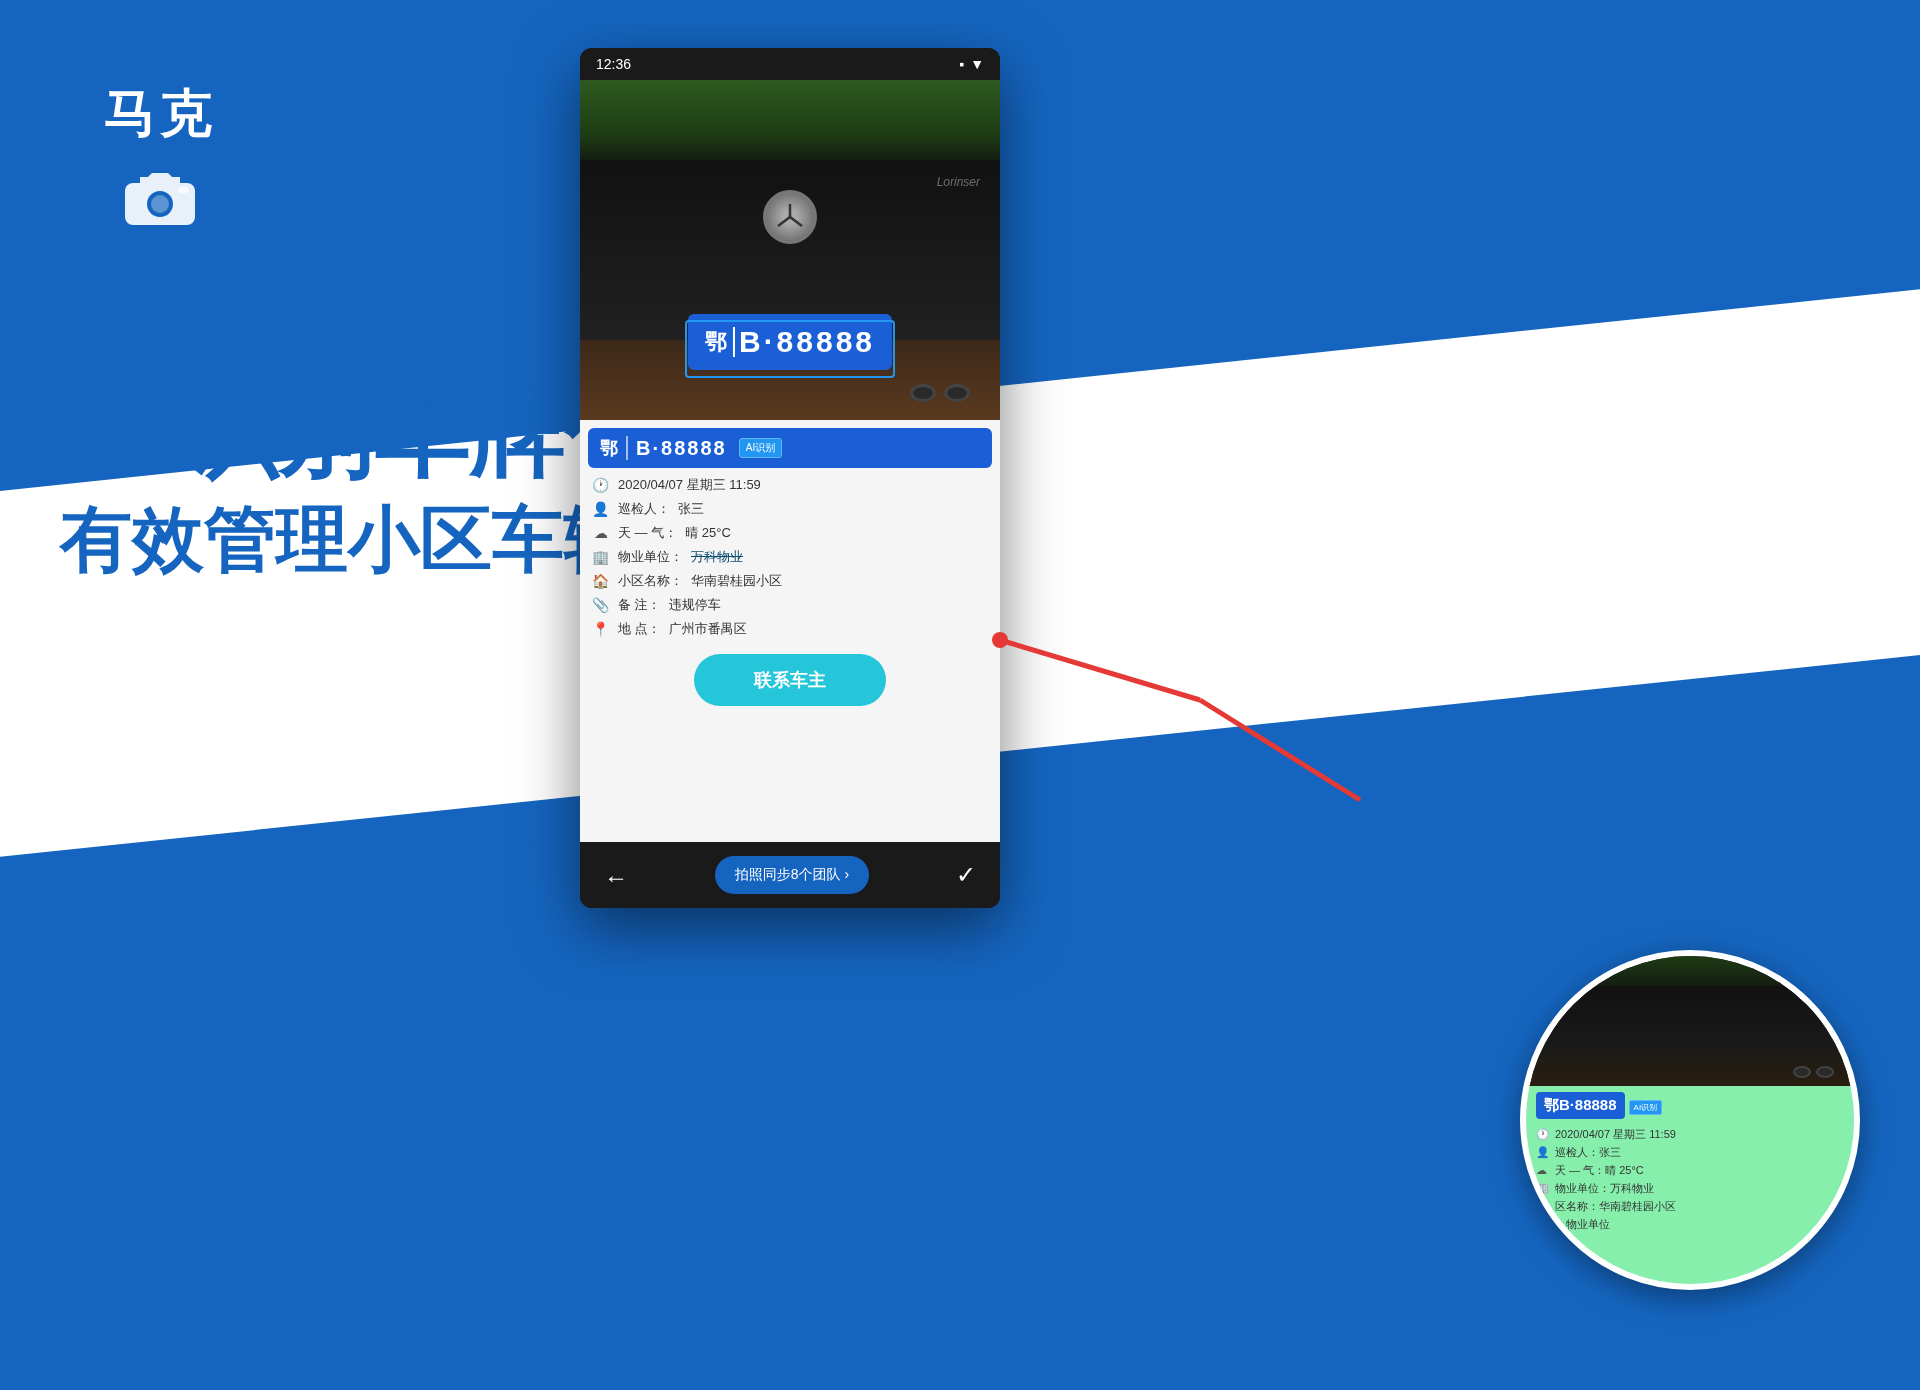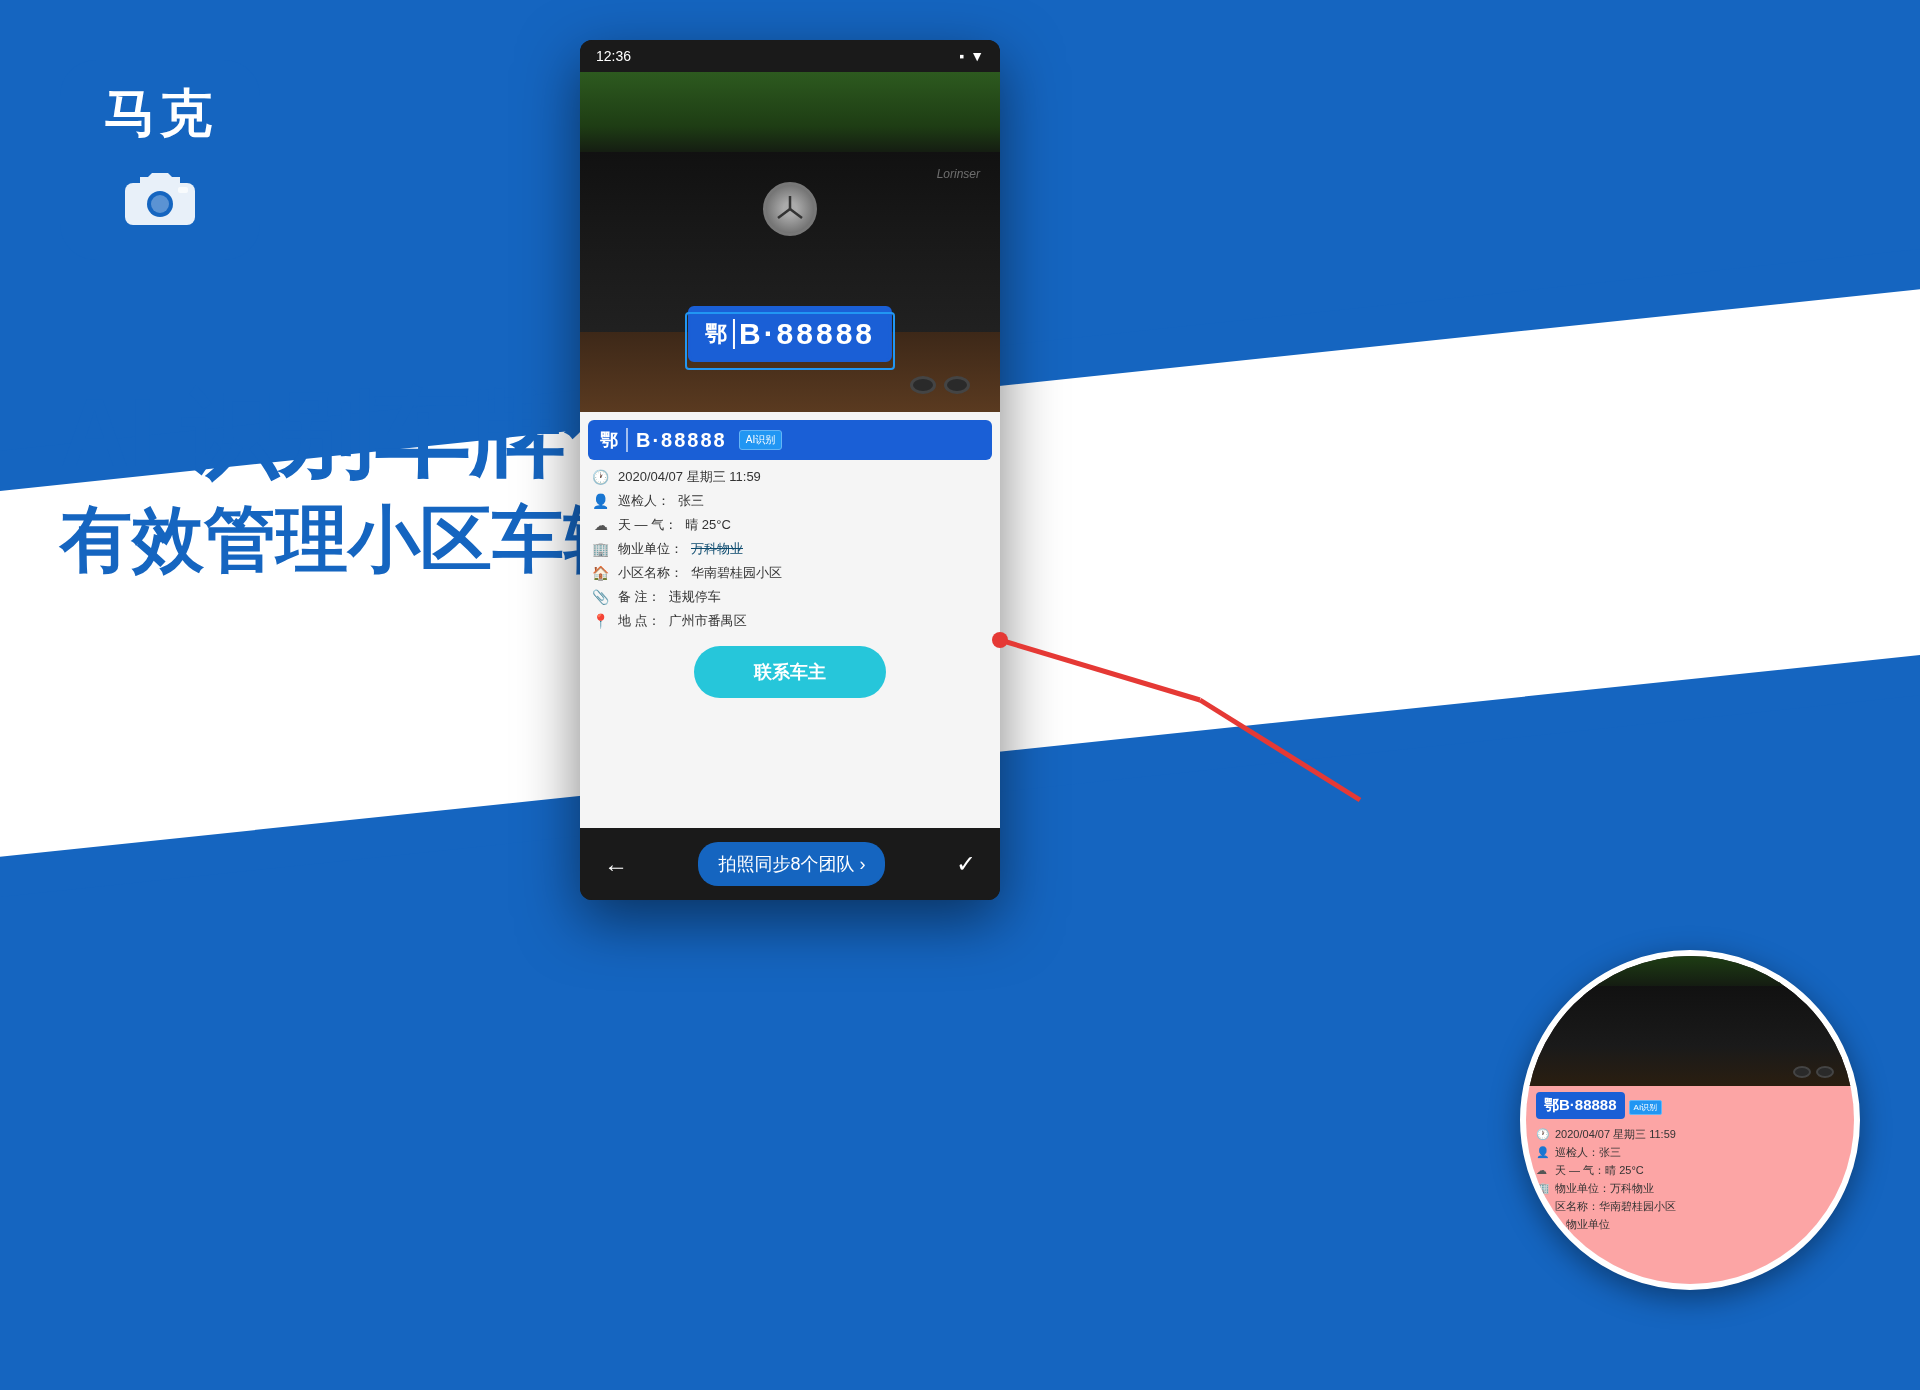--- a/index.html
+++ b/index.html
@@ -60,21 +60,21 @@
       font-weight: 700;
       color: #1565C0;
       line-height: 1.2;
       white-space: nowrap;
       margin-top: 10px;
     }
 
     
     .phone-container {
       position: absolute;
-      top: 40px;
+      top: 48px;
       left: 580px;
       z-index: 20;
       width: 420px;
       height: 860px;
     }
 
     .phone-frame {
       width: 420px;
       height: 860px;
       background: #1a1a1a;
@@ -204,21 +204,21 @@
       color: white;
       font-size: 24px;
       cursor: pointer;
     }
 
     .sync-btn {
       background: #1565C0;
       color: white;
       border-radius: 20px;
       padding: 10px 20px;
-      font-size: 18px;
+      font-size: 14px;
       display: flex;
       align-items: center;
       gap: 6px;
       cursor: pointer;
     }
 
     .nav-check {
       color: white;
       font-size: 24px;
       cursor: pointer;
@@ -277,21 +277,21 @@
     }
 
     .magnify-plate-number {
       color: white;
       font-size: 18px;
       font-weight: 900;
       letter-spacing: 1px;
     }
 
     .magnify-info {
-      background: #fca5a5;
+      background: #86efac;
       padding: 6px 10px;
       flex: 1;
     }
 
     .magnify-plate-text {
       background: #1a5fd6;
       border-radius: 4px;
       padding: 4px 8px;
       color: white;
       font-size: 15px;

